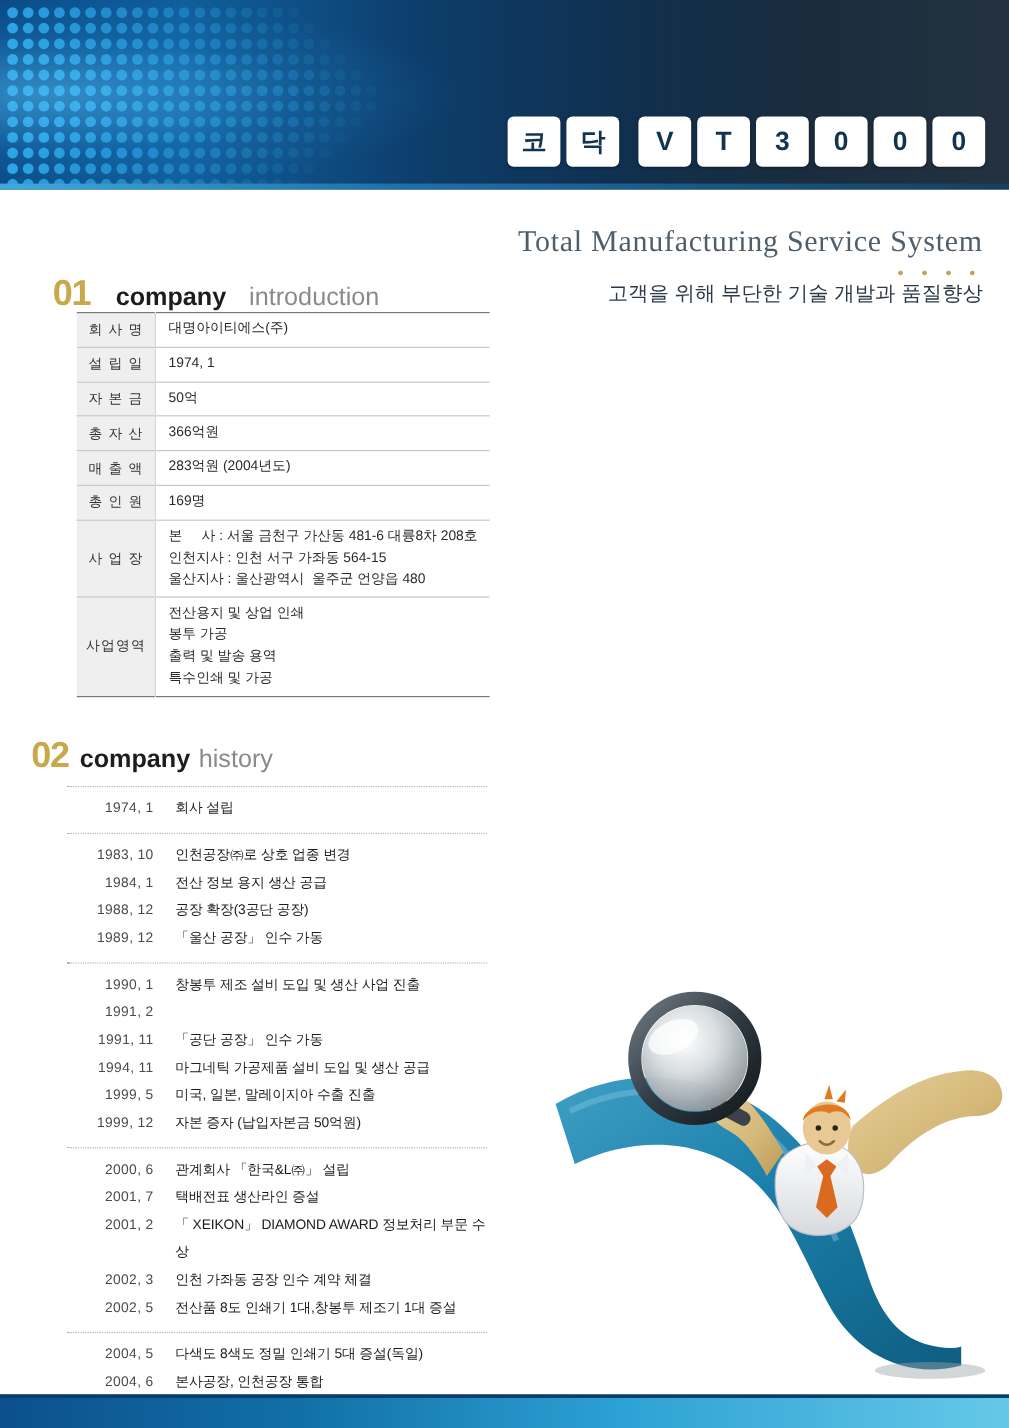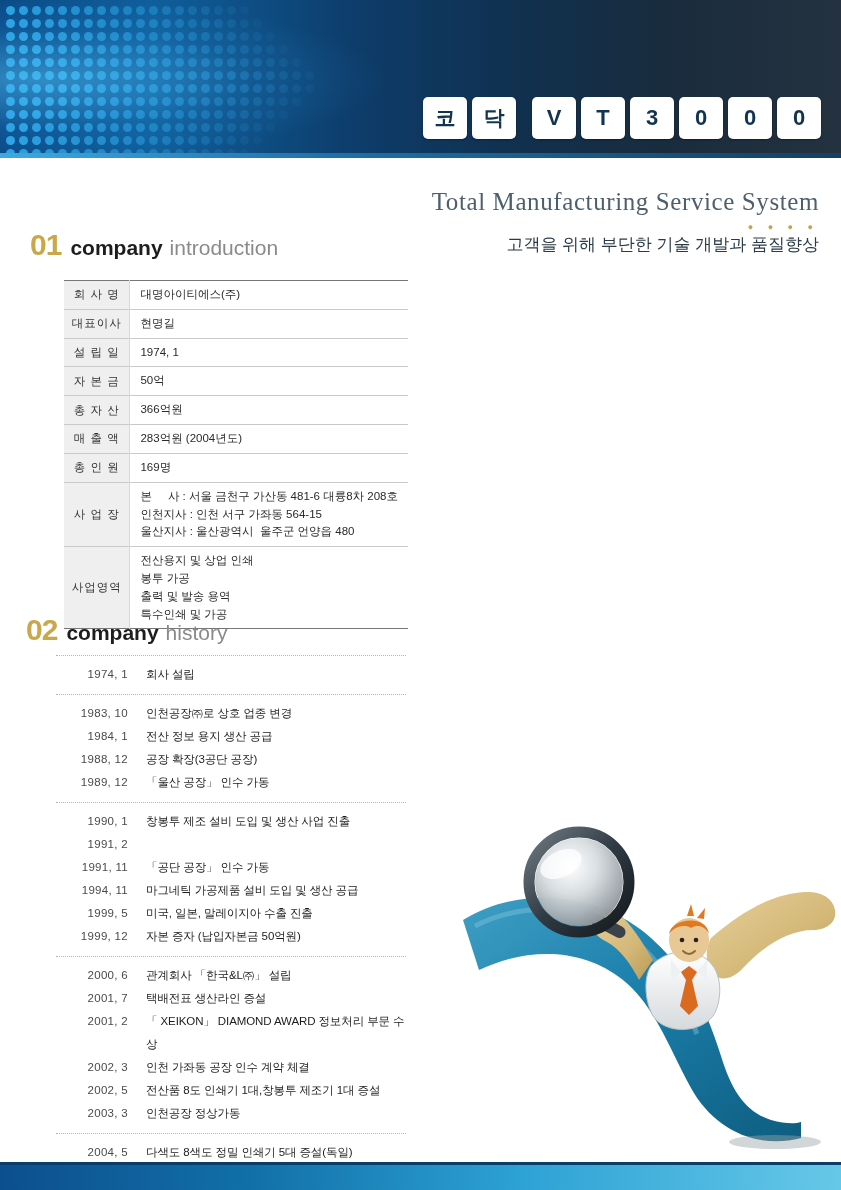--- a/index.html
+++ b/index.html
@@ -125,21 +125,21 @@
   .sec-word2 {
     font-size: 21px;
     color: #8a8a8a;
     margin-left: 7px;
   }
 
   
   .info-table {
     position: absolute;
     left: 64px;
-    top: 280px;
+    top: 260px;
     width: 344px;
     border-collapse: collapse;
     font-size: 11.5px;
     color: #222;
   }
   .info-table tr { border-bottom: 1px solid #c9c9c9; }
   .info-table tr:first-child { border-top: 1px solid #777; }
   .info-table tr:last-child { border-bottom: 1px solid #777; }
   .info-table th {
     width: 76px;
@@ -493,38 +493,32 @@
     </div>
   <div class="header-bottom-line"></div>
 </div>
 
 <div class="tagline">
   <div class="tagline-en">Total Manufacturing Service System</div>
   <div class="tagline-dots">● ● ● ●</div>
   <div class="tagline-ko">고객을  위해 부단한 기술 개발과 품질향상</div>
 </div>
 
-<div class="sec-title" style="left:30px; top:228px;">
+<div class="sec-title" style="left:44px; top:228px;gap:12px;">
   <span class="sec-num">01</span>
   <span class="sec-word1">company</span>
   <span class="sec-word2">introduction</span>
 </div>
 
 <table class="info-table">
   <tbody id="info-table-body">
       <tr>
         <th>회 사 명</th>
         <td>
           <span class="ln">대명아이티에스(주)</span>
-        </td>
-      </tr>
-      <tr>
-        <th>대표이사</th>
-        <td>
-          <span class="ln">현명길</span>
         </td>
       </tr>
       <tr>
         <th>설 립 일</th>
         <td>
           <span class="ln">1974, 1</span>
         </td>
       </tr>
       <tr>
         <th>자 본 금</th>
@@ -640,24 +634,20 @@
         <div class="hist-text">「 XEIKON」 DIAMOND AWARD 정보처리 부문 수상</div>
       </div>
       <div class="hist-row">
         <div class="hist-date">2002,  3</div>
         <div class="hist-text">인천 가좌동 공장 인수 계약 체결</div>
       </div>
       <div class="hist-row">
         <div class="hist-date">2002,  5</div>
         <div class="hist-text">전산품 8도 인쇄기 1대,창봉투 제조기 1대 증설</div>
       </div>
-      <div class="hist-row">
-        <div class="hist-date">2003,  3</div>
-        <div class="hist-text">인천공장 정상가동</div>
-      </div>
     </div>
     <div class="hist-group last">
       <div class="hist-row">
         <div class="hist-date">2004,  5</div>
         <div class="hist-text">다색도 8색도 정밀 인쇄기 5대 증설(독일)</div>
       </div>
       <div class="hist-row">
         <div class="hist-date">2004,  6</div>
         <div class="hist-text">본사공장, 인천공장 통합</div>
       </div>

